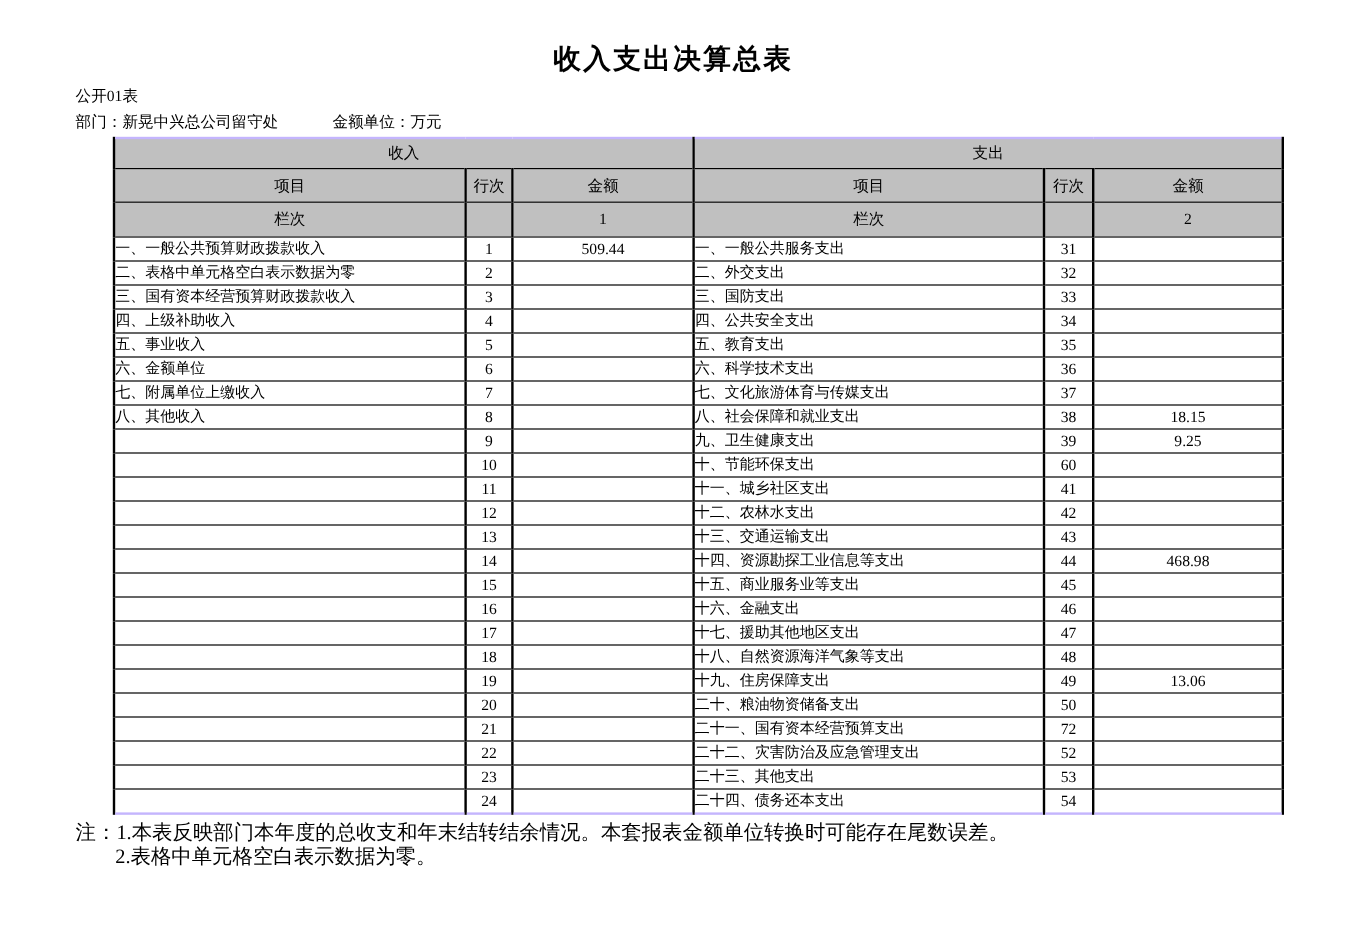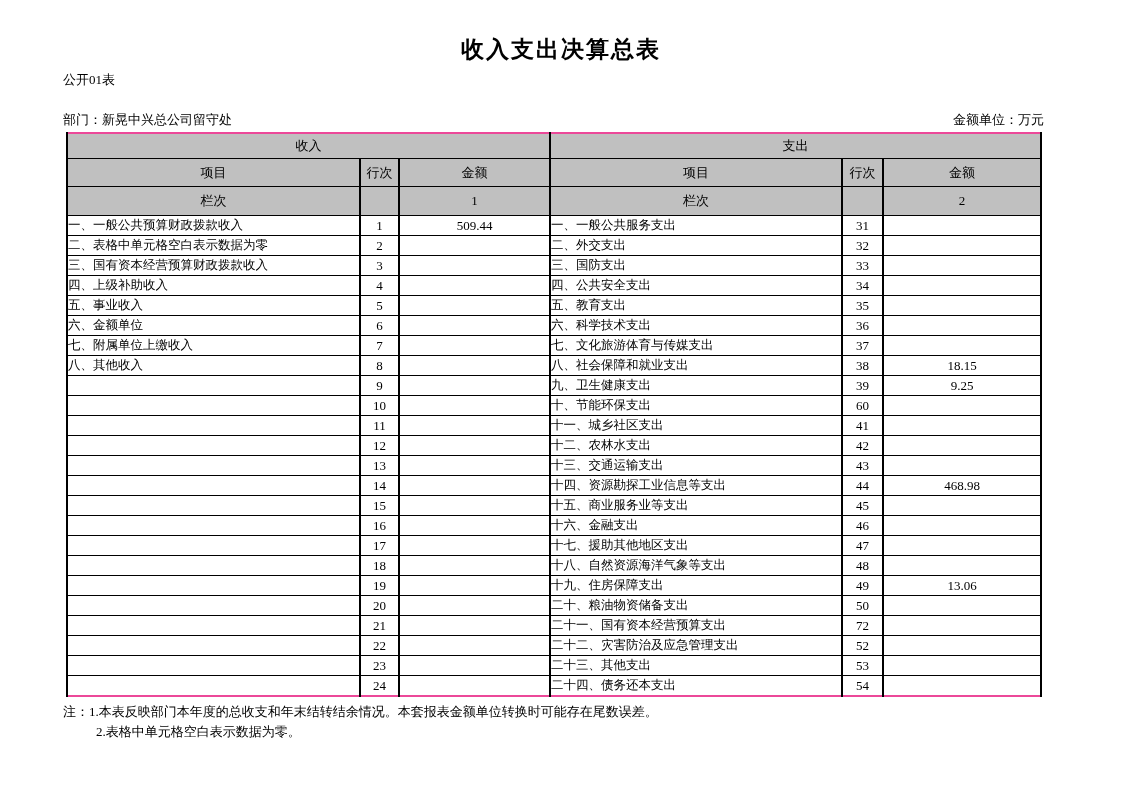--- a/index.html
+++ b/index.html
@@ -27,33 +27,33 @@
     line-height: 32px;
   }
   .table-code-row {
     margin: 6px 78px 0 63px;
     text-align: left;
     font-size: 13px;
     height: 16px;
     line-height: 16px;
   }
   .meta-row {
-    margin: 23px 78px 4px 63px;
+    margin: 5px 78px 4px 63px;
     display: flex;
-    justify-content: space-between;
     font-size: 13px;
     height: 17px;
     line-height: 17px;
+    gap: 45px;
   }
   table.main {
-    margin-left: 66px;
+    margin-left: 94px;
     width: 974px;
     border-collapse: collapse;
     table-layout: fixed;
-    border: 2px solid #ec4899;
+    border: 2px solid #c4b5fd;
     font-size: 12.5px;
   }
   table.main th, table.main td {
     border-top: 1px solid #000;
     border-bottom: 1px solid #000;
     border-left: 2px solid #000;
     border-right: 2px solid #000;
     padding: 0;
     overflow: hidden;
     white-space: nowrap;
@@ -71,21 +71,21 @@
   tr.hdr-index th   { height: 28px; }
   tbody td {
     height: 19px;
     line-height: 19px;
   }
   td.item-cell   { text-align: left;  padding-left: 2px; }
   td.rowno-cell  { text-align: center; font-size: 13px; }
   td.amount-cell { text-align: center; padding-right: 1px; font-size: 13px; }
   .notes {
     margin: 5px 0 0 63px;
-    font-size: 13px;
+    font-size: 17px;
     line-height: 20px;
   }
   .note-line2 { margin-left: 33px; }
 </style>
 </head>
 <body>
 
 <div class="page">
 
   <div class="title">收入支出决算总表</div>

